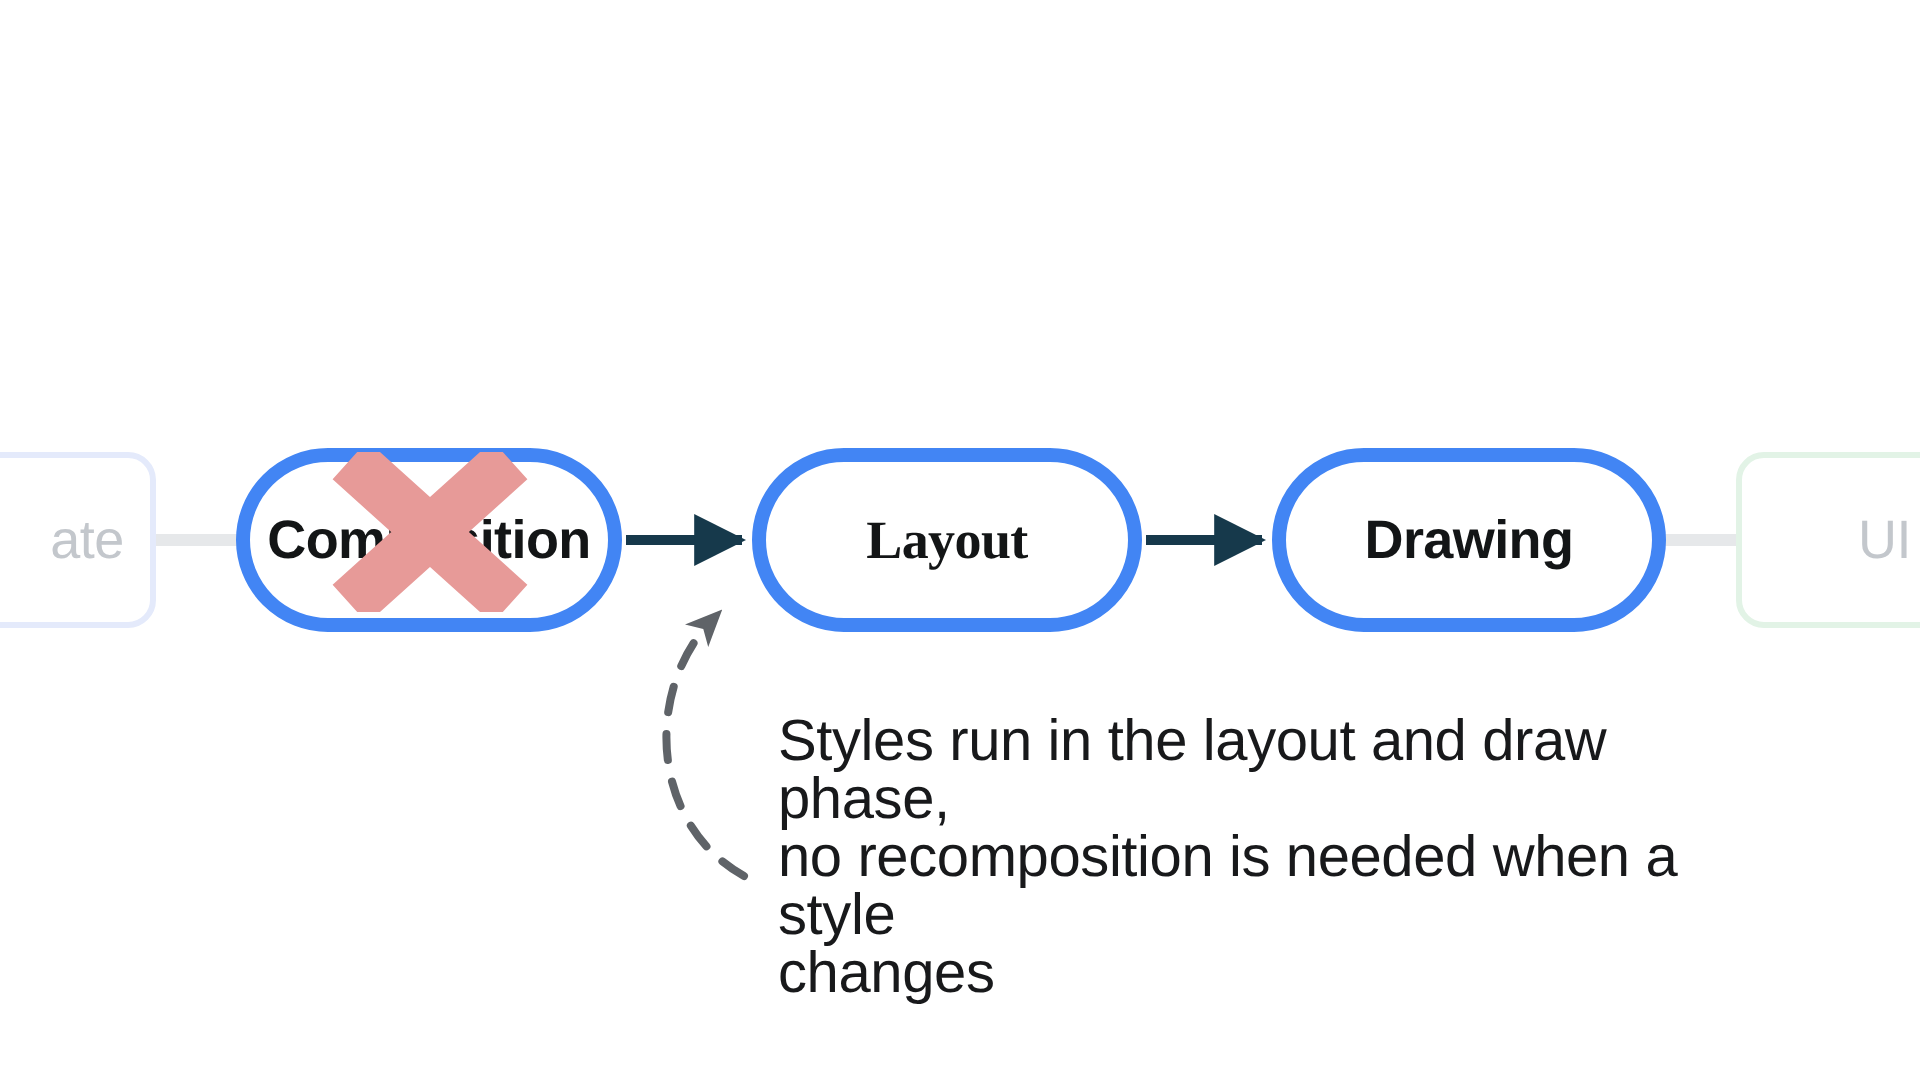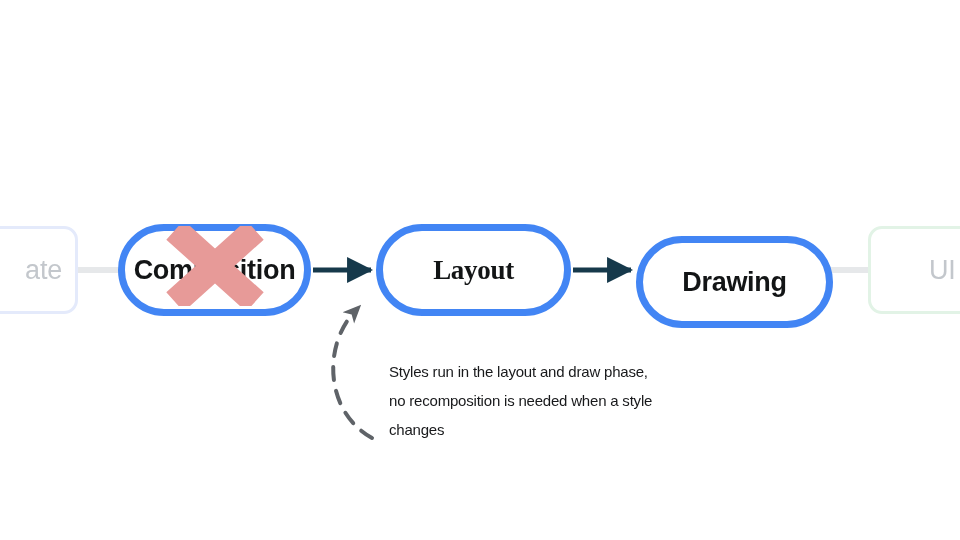--- a/index.html
+++ b/index.html
@@ -76,39 +76,39 @@
   }
   .pill-label {
     font-size: 27px;
     font-weight: 600;
     color: #131516;
     letter-spacing: -0.3px;
     white-space: nowrap;
   }
   #pill-composition { left: 118px; width: 193px; }
   #pill-layout      { left: 376px; width: 195px; font-family: Liberation Serif, serif; }
-  #pill-drawing     { left: 636px; width: 197px; margin-top: 12px; }
+  #pill-drawing     { left: 636px; width: 197px; }
 
   
   #strike-x {
     position: absolute;
     left: 165px;
     top: 226px;
     width: 100px;
     height: 80px;
     pointer-events: none;
   }
 
   
   #annotation-text {
     position: absolute;
     left: 389px;
     top: 357px;
     width: 470px;
-    font-size: 15px;
+    font-size: 29px;
     line-height: 29px;
     color: #18191b;
     letter-spacing: -0.2px;
     white-space: pre-line;
   }
 </style>
 </head>
 <body>
 
 <div id="stage">

